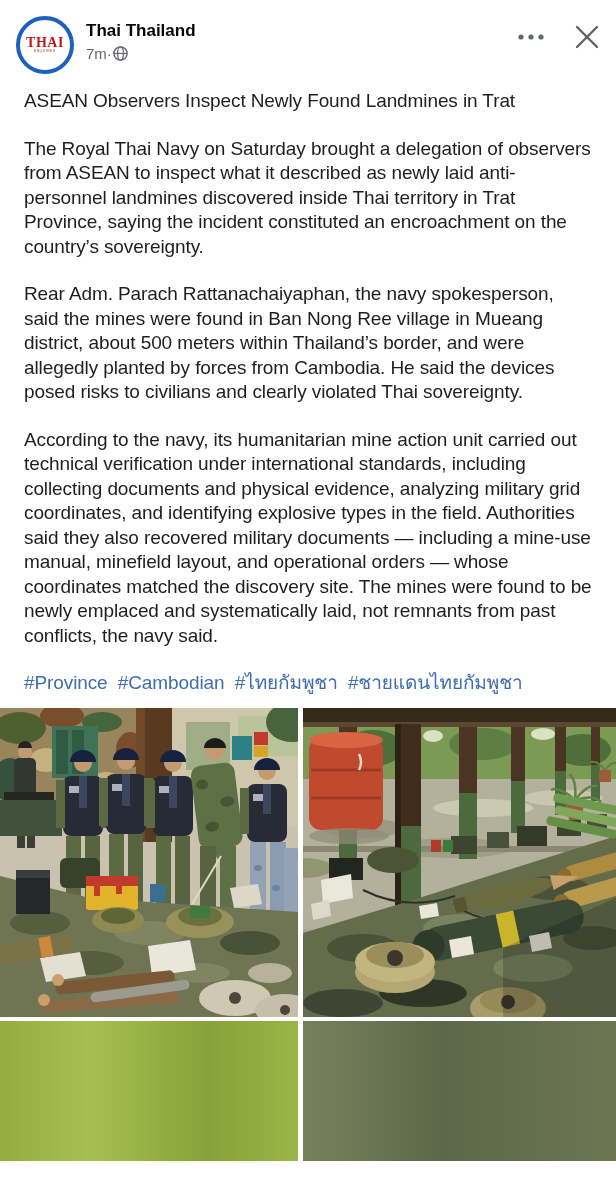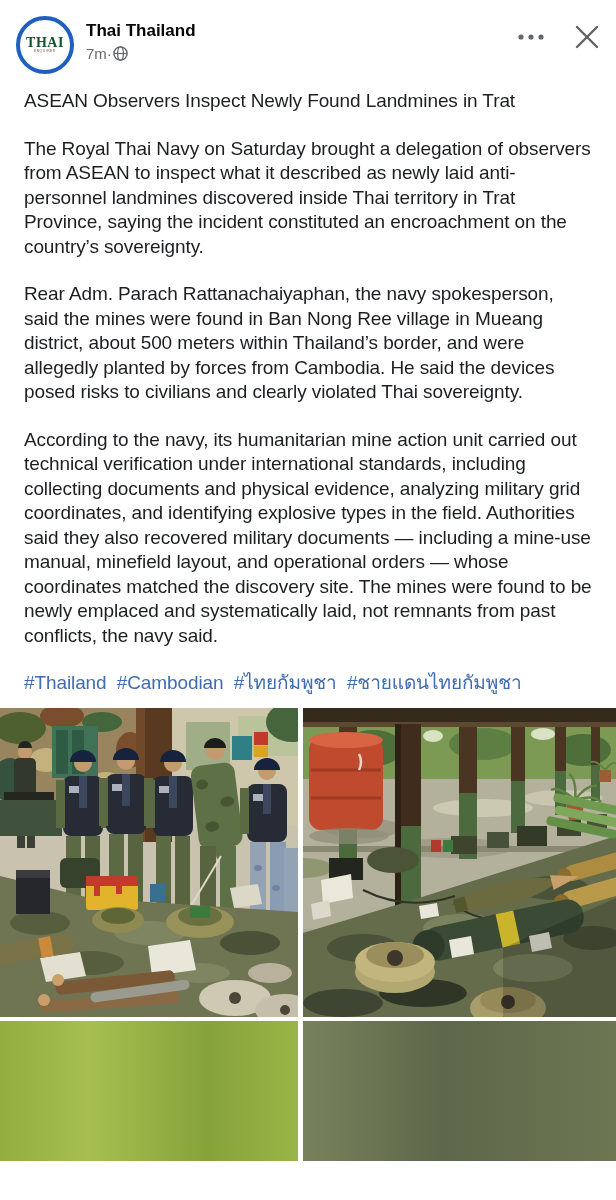--- a/index.html
+++ b/index.html
@@ -9,21 +9,21 @@
     color:#1c1e21;position:relative;
   }
   .post{width:616px;}
   
   .header{display:flex;align-items:flex-start;padding:16px 16px 0 16px;position:relative;}
   .avatar{
     width:58px;height:58px;box-sizing:border-box;border:4px solid #1e5fc0;border-radius:50%;
     background:#fff;display:flex;flex-direction:column;align-items:center;justify-content:center;
     flex:0 0 auto;cursor:pointer;
   }
-  .avatar-main{font-family:"Liberation Serif","DejaVu Serif",serif;font-size:14px;font-weight:bold;color:#14532d;letter-spacing:.5px;line-height:13px;}
+  .avatar-main{font-family:"Liberation Serif","DejaVu Serif",serif;font-size:14px;font-weight:bold;color:#b91c1c;letter-spacing:.5px;line-height:13px;}
   .avatar-sub{font-size:6px;transform:scale(.55);letter-spacing:1px;color:#8a4a3a;line-height:5px;}
   .header-info{margin-left:12px;padding-top:4px;}
   .page-name{font-size:17px;font-weight:bold;color:#050505;line-height:21px;}
   .meta{display:flex;align-items:center;gap:0;margin-top:4px;font-size:15px;color:#65676b;}
   .header-actions{position:absolute;right:14px;top:22px;display:flex;align-items:center;gap:26px;}
   .icon-btn{background:none;border:none;padding:0;cursor:pointer;display:flex;align-items:center;}
   
   .content{padding:0 24px;font-size:19px;line-height:24.5px;letter-spacing:-.1px;}
   .content p{margin:23px 0 0 0;}
   p.title{margin-top:15px;}
@@ -77,21 +77,21 @@
       </button>
     </div>
   </div>
 
   <div class="content">
     <p class="title">ASEAN Observers Inspect Newly Found Landmines in Trat</p>
     <p>The Royal Thai Navy on Saturday brought a delegation of observers from ASEAN to inspect what it described as newly laid anti-personnel landmines discovered inside Thai territory in Trat Province, saying the incident constituted an encroachment on the country’s sovereignty.</p>
     <p>Rear Adm. Parach Rattanachaiyaphan, the navy spokesperson, said the mines were found in Ban Nong Ree village in Mueang district, about 500 meters within Thailand’s border, and were allegedly planted by forces from Cambodia. He said the devices posed risks to civilians and clearly violated Thai sovereignty.</p>
     <p>According to the navy, its humanitarian mine action unit carried out technical verification under international standards, including collecting documents and physical evidence, analyzing military grid coordinates, and identifying explosive types in the field. Authorities said they also recovered military documents — including a mine-use manual, minefield layout, and operational orders — whose coordinates matched the discovery site. The mines were found to be newly emplaced and systematically laid, not remnants from past conflicts, the navy said.</p>
     <p class="hashtags">
-      <span class="hashtag">#Thailand</span>
+      <span class="hashtag">#Province</span>
       <span class="hashtag">#Cambodian</span>
       <span class="hashtag">#ไทยกัมพูชา</span>
       <span class="hashtag">#ชายแดนไทยกัมพูชา</span>
     </p>
   </div>
 
   <div class="photo-grid">
 
     <div class="cell">
       <svg viewBox="0 0 298 309" preserveAspectRatio="none">

